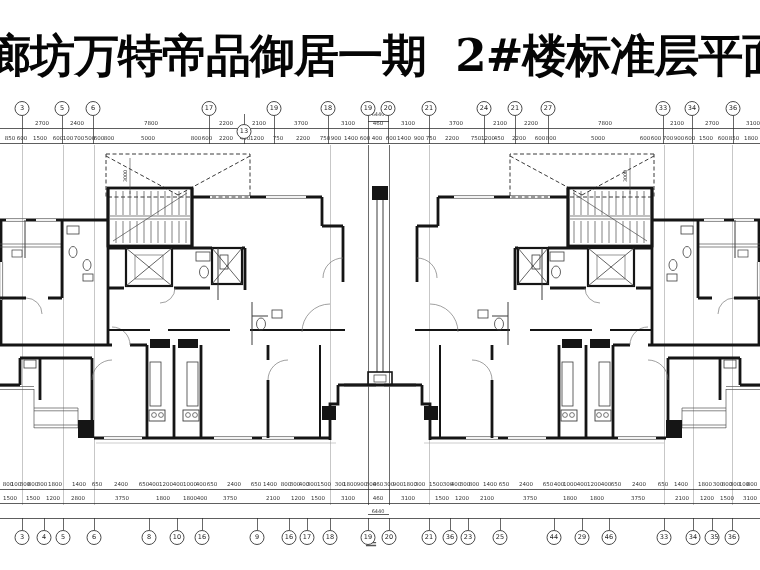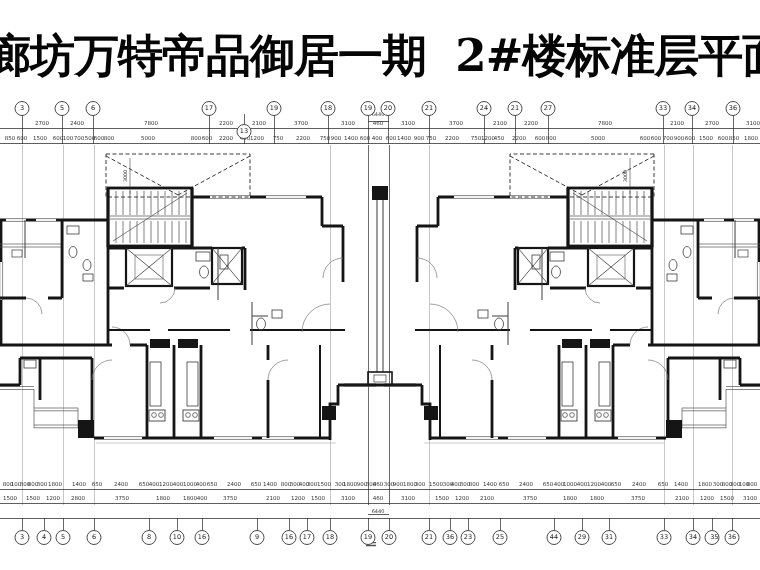--- a/index.html
+++ b/index.html
@@ -232,21 +232,21 @@
     <div class="bub" style="left: 450px; top: 530px;">36</div>
     <div class="vstub" style="left: 450px; top: 518px; height: 12px;"></div>
     <div class="bub" style="left: 468px; top: 530px;">23</div>
     <div class="vstub" style="left: 468px; top: 518px; height: 12px;"></div>
     <div class="bub" style="left: 500px; top: 530px;">25</div>
     <div class="vstub" style="left: 500px; top: 518px; height: 12px;"></div>
     <div class="bub" style="left: 554px; top: 530px;">44</div>
     <div class="vstub" style="left: 554px; top: 518px; height: 12px;"></div>
     <div class="bub" style="left: 582px; top: 530px;">29</div>
     <div class="vstub" style="left: 582px; top: 518px; height: 12px;"></div>
-    <div class="bub" style="left: 609px; top: 530px;">31</div>
+    <div class="bub" style="left: 609px; top: 530px;">46</div>
     <div class="vstub" style="left: 609px; top: 518px; height: 12px;"></div>
     <div class="bub" style="left: 664px; top: 530px;">33</div>
     <div class="vstub" style="left: 664px; top: 518px; height: 12px;"></div>
     <div class="bub" style="left: 693px; top: 530px;">34</div>
     <div class="vstub" style="left: 693px; top: 518px; height: 12px;"></div>
     <div class="bub" style="left: 712px; top: 530px; text-align: right;">35</div>
     <div class="vstub" style="left: 712px; top: 518px; height: 12px;"></div>
     <div class="bub" style="left: 732px; top: 530px;">36</div>
     <div class="vstub" style="left: 732px; top: 518px; height: 12px;"></div>
     <div class="dim" style="left: 42px; top: 121px;">2700</div>

